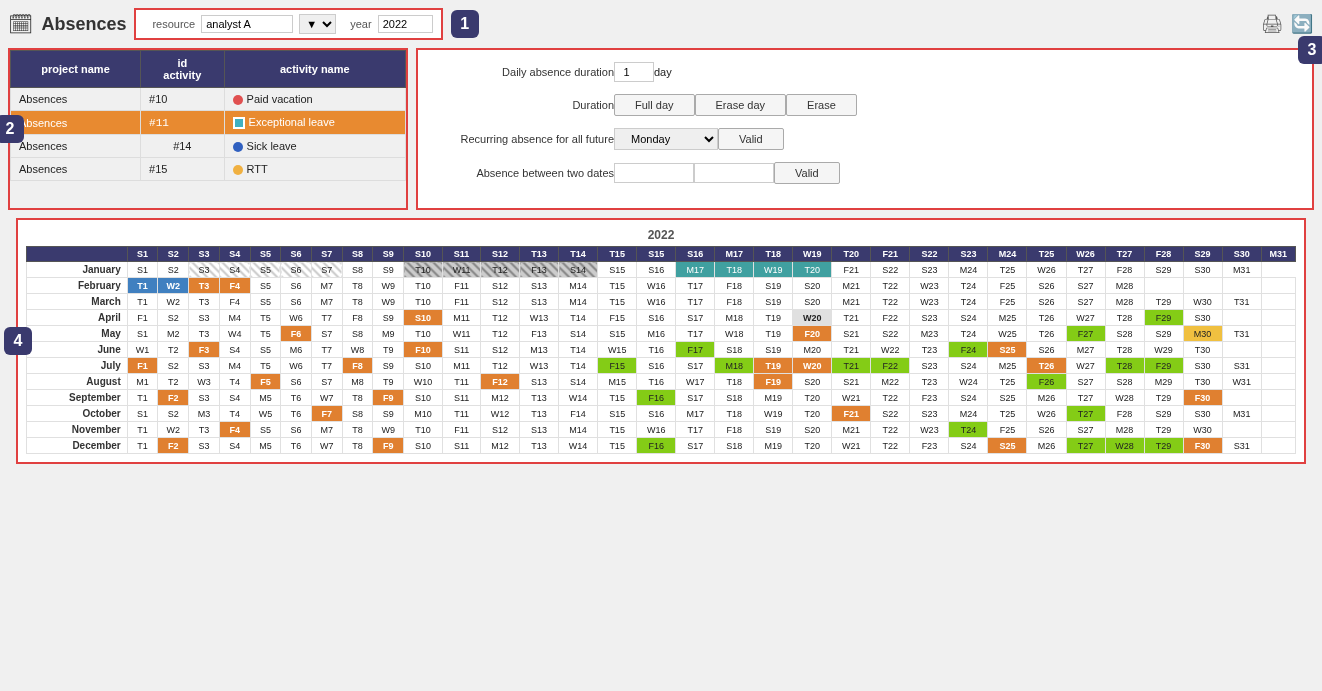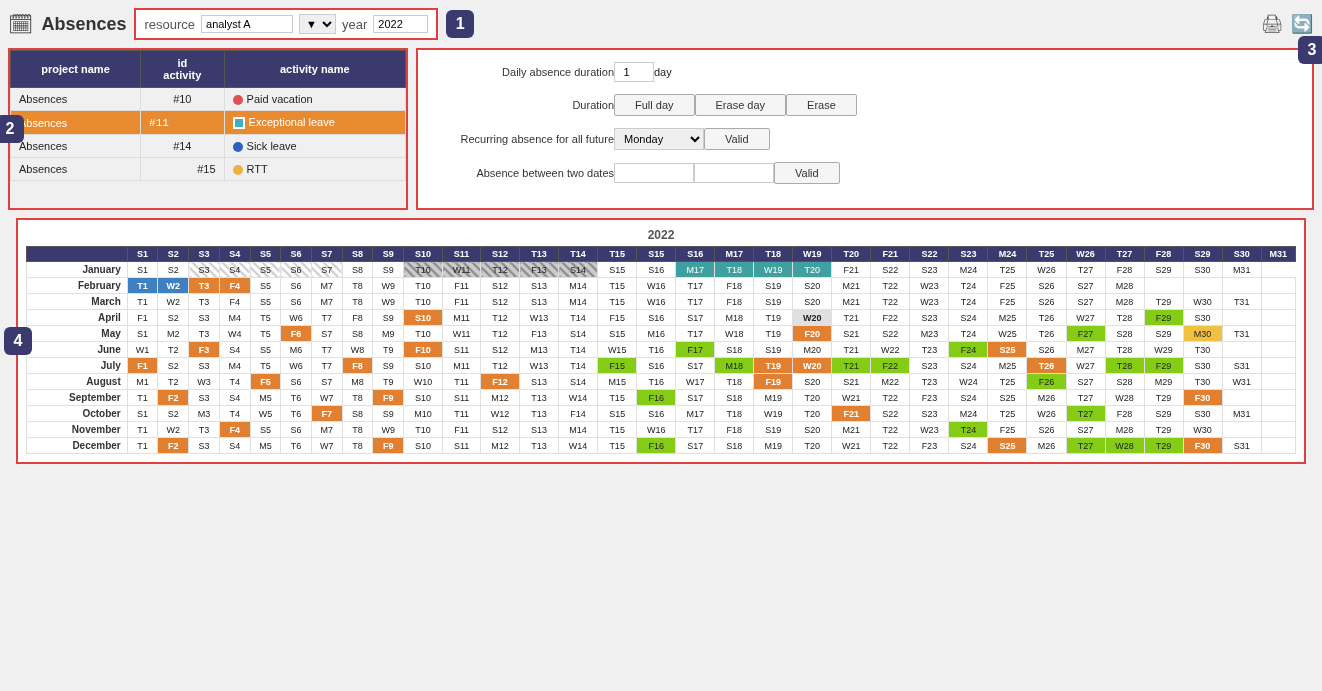--- a/index.html
+++ b/index.html
@@ -2,21 +2,21 @@
 <html><head>
   <meta charset="utf-8">
   <style>
     * { box-sizing: border-box; margin: 0; padding: 0; }
     body { font-family: Arial, sans-serif; font-size: 11px; background: #f0f0f0; padding: 8px; color: #222; }
 
     .top-bar { display: flex; align-items: center; justify-content: space-between; margin-bottom: 8px; }
     .top-bar-left { display: flex; align-items: center; gap: 8px; }
     .app-title { font-size: 18px; font-weight: bold; color: #333; }
     .filter-box { display: flex; align-items: center; border: 2px solid #e04040; padding: 4px 8px; gap: 6px; background: white; }
-    .filter-label { font-size: 13px; color: #555; }
+    .filter-label { font-size: 11px; color: #555; margin-left: 8px; }
     .filter-input { border: 1px solid #ccc; padding: 2px 4px; font-size: 11px; }
     .filter-select { border: 1px solid #ccc; padding: 2px; font-size: 11px; }
     .step-badge { background: #3a3a6e; color: white; border-radius: 6px; width: 28px; height: 28px; display: flex; align-items: center; justify-content: center; font-size: 16px; font-weight: bold; }
     .top-bar-right { display: flex; gap: 8px; align-items: center; }
     .icon-btn { font-size: 18px; cursor: pointer; color: #555; }
 
     .main-content { display: flex; gap: 8px; margin-bottom: 8px; }
 
     
     .activity-section { border: 2px solid #e04040; flex: 0 0 auto; width: 400px; position: relative; }
@@ -28,21 +28,21 @@
     .dot { display: inline-block; width: 10px; height: 10px; border-radius: 50%; margin-right: 4px; vertical-align: middle; }
     .section-badge { position: absolute; top: 50%; left: -14px; transform: translateY(-50%); background: #3a3a6e; color: white; border-radius: 6px; width: 28px; height: 28px; display: flex; align-items: center; justify-content: center; font-size: 16px; font-weight: bold; z-index: 10; }
 
     
     .settings-section { border: 2px solid #e04040; flex: 1; padding: 12px 16px; position: relative; background: white; }
     .settings-badge { position: absolute; top: -14px; right: -14px; background: #3a3a6e; color: white; border-radius: 6px; width: 28px; height: 28px; display: flex; align-items: center; justify-content: center; font-size: 16px; font-weight: bold; }
     .settings-row { display: flex; align-items: center; margin-bottom: 12px; gap: 0; }
     .settings-label { min-width: 180px; text-align: right; font-size: 11px; color: #333; }
     .settings-input-small { width: 40px; border: 1px solid #ccc; padding: 3px 4px; text-align: center; font-size: 11px; }
     .settings-btn { border: 1px solid #aaa; background: #f5f5f5; padding: 4px 20px; font-size: 11px; cursor: pointer; border-radius: 2px; color: #333; }
-    .settings-select { border: 1px solid #ccc; padding: 3px 5px; font-size: 11px; }
+    .settings-select { border: 1px solid #ccc; padding: 3px 12px; font-size: 11px; }
     .settings-input-date { width: 80px; border: 1px solid #ccc; padding: 3px 4px; font-size: 11px; }
 
     
     .calendar-section { border: 2px solid #e04040; background: white; padding: 8px; position: relative; }
     .calendar-badge { position: absolute; top: 50%; left: -14px; transform: translateY(-50%); background: #3a3a6e; color: white; border-radius: 6px; width: 28px; height: 28px; display: flex; align-items: center; justify-content: center; font-size: 16px; font-weight: bold; z-index: 10; }
     .calendar-year-header { text-align: center; font-weight: bold; font-size: 12px; color: #555; margin-bottom: 4px; }
     .calendar-table { width: 100%; border-collapse: collapse; font-size: 9px; }
     .calendar-table th { background: #3a3a6e; color: white; padding: 2px 1px; text-align: center; border: 1px solid #555; font-size: 9px; min-width: 16px; }
     .calendar-table td { border: 1px solid #e0e0e0; padding: 1px 2px; text-align: center; min-width: 16px; height: 16px; white-space: nowrap; }
     .calendar-table td.month-label { text-align: right; font-weight: bold; color: #333; padding-right: 6px; min-width: 60px; font-size: 10px; }
@@ -87,42 +87,42 @@
       <thead>
         <tr>
           <th>project name</th>
           <th>id<br>activity</th>
           <th>activity name</th>
         </tr>
       </thead>
       <tbody>
         <tr>
           <td>Absences</td>
-          <td style="text-align:center;">#10</td>
+          <td style="text-align:left;">#10</td>
           <td>
             <span class="dot" style="background:#e05050;"></span>Paid vacation
           </td>
         </tr>
         <tr class="selected">
           <td>Absences</td>
           <td style="font-family:Liberation Mono, monospace;">#11</td>
           <td>
             <span class="dot" style="background:#40b0c0; border-radius:0; width:12px; height:12px; display:inline-block; vertical-align:middle; margin-right:4px; border:2px solid white;"></span>Exceptional leave
           </td>
         </tr>
         <tr>
           <td>Absences</td>
           <td style="text-align:center;">#14</td>
           <td>
             <span class="dot" style="background:#3060c0;"></span>Sick leave
           </td>
         </tr>
         <tr>
           <td>Absences</td>
-          <td style="text-align:right;">#15</td>
+          <td style="text-align:left;">#15</td>
           <td>
             <span class="dot" style="background:#f0b040;"></span>RTT
           </td>
         </tr>
       </tbody>
     </table>
   </div>
 
   <div class="settings-section">
     <div class="settings-badge">3</div>

